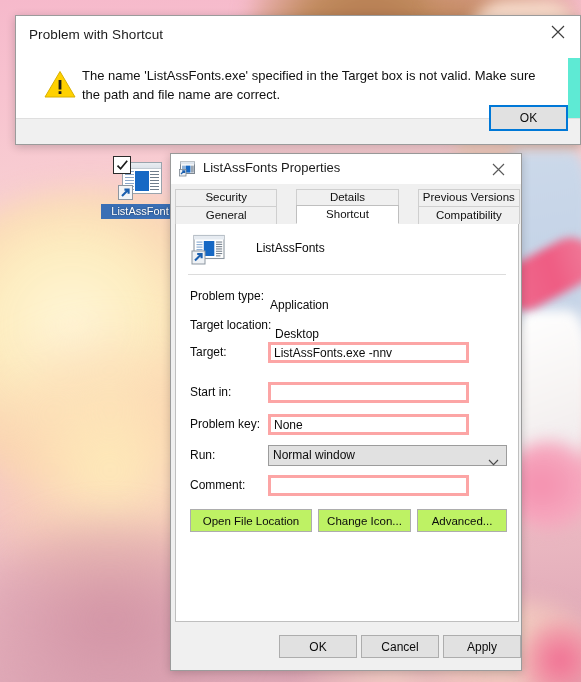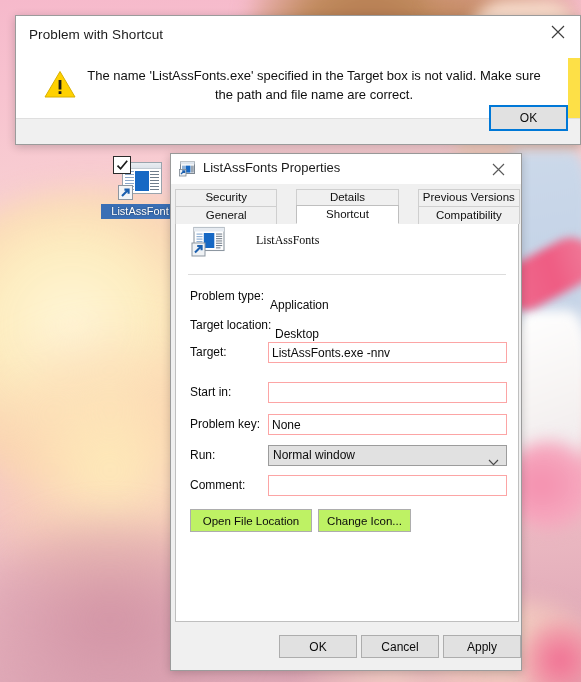--- a/index.html
+++ b/index.html
@@ -193,23 +193,22 @@
     box-sizing: border-box;
   }
 
   
   #error-dialog {
     left: 15px;
     top: 15px;
     width: 566px;
     height: 130px;
     border: 1px solid #9b9b9b;
-    background: #fde047;
+    background: #5eead4;
     overflow: hidden;
-    text-align: center;
   }
   #error-titlebar {
     position: absolute;
     left: 0; top: 0; right: 0; height: 42px;
     background: #ffffff;
   }
   #error-title-text {
     position: absolute;
     left: 13px; top: 11px;
     font-size: 13.5px;
@@ -351,24 +350,23 @@
     width: 344px;
     height: 398px;
     background: #ffffff;
     border: 1px solid #bfbfbf;
     border-top: none;
     box-sizing: border-box;
   }
 
   #header-row {
     position: absolute;
-    left: 10px; top: 0;
+    left: 10px; top: 8px;
     right: 10px;
     height: 40px;
-    font-family: Liberation Serif, serif;
   }
   #header-icon {
     position: absolute;
     left: 5px; top: 2px;
     width: 36px; height: 32px;
   }
   #header-name {
     position: absolute;
     left: 70px; top: 9px;
     font-size: 12px;
@@ -398,24 +396,24 @@
   .field-value-static {
     position: absolute;
     left: 94px;
     top: 12px;
     font-size: 12px;
     color: #0b0b0b;
   }
   .field-input {
     position: absolute;
     left: 92px;
-    width: 239px;
+    width: 201px;
     height: 21px;
     background: #ffffff;
-    border: 1px solid #fca5a5;
+    border: 3px solid #fca5a5;
     box-sizing: border-box;
     font-family: "Liberation Sans", sans-serif;
     font-size: 12px;
     color: #0b0b0b;
     padding: 0 3px;
     line-height: 19px;
     outline: none;
   }
   .field-select {
     position: absolute;
@@ -621,20 +619,21 @@
       </div>
     </div>
 
     <div class="field-row" style="top:251px;">
       <span class="field-label">Comment:</span>
       <input class="field-input" type="text" value="" style="">
     </div>
 
     <div class="action-btn" style="left:14px; top:285px; width:122px;">Open File Location</div>
     <div class="action-btn" style="left:142px; top:285px; width:93px;">Change Icon...</div>
+    <div class="action-btn" style="left:241px; top:285px; width:90px;">Advanced...</div>
   </div>
 
   <div id="props-footer">
     <div class="footer-btn" style="left:108px;">OK</div>
     <div class="footer-btn" style="left:190px;">Cancel</div>
     <div class="footer-btn" style="left:272px;">Apply</div>
   </div>
 </div>
 
 <div class="window" id="error-dialog">

